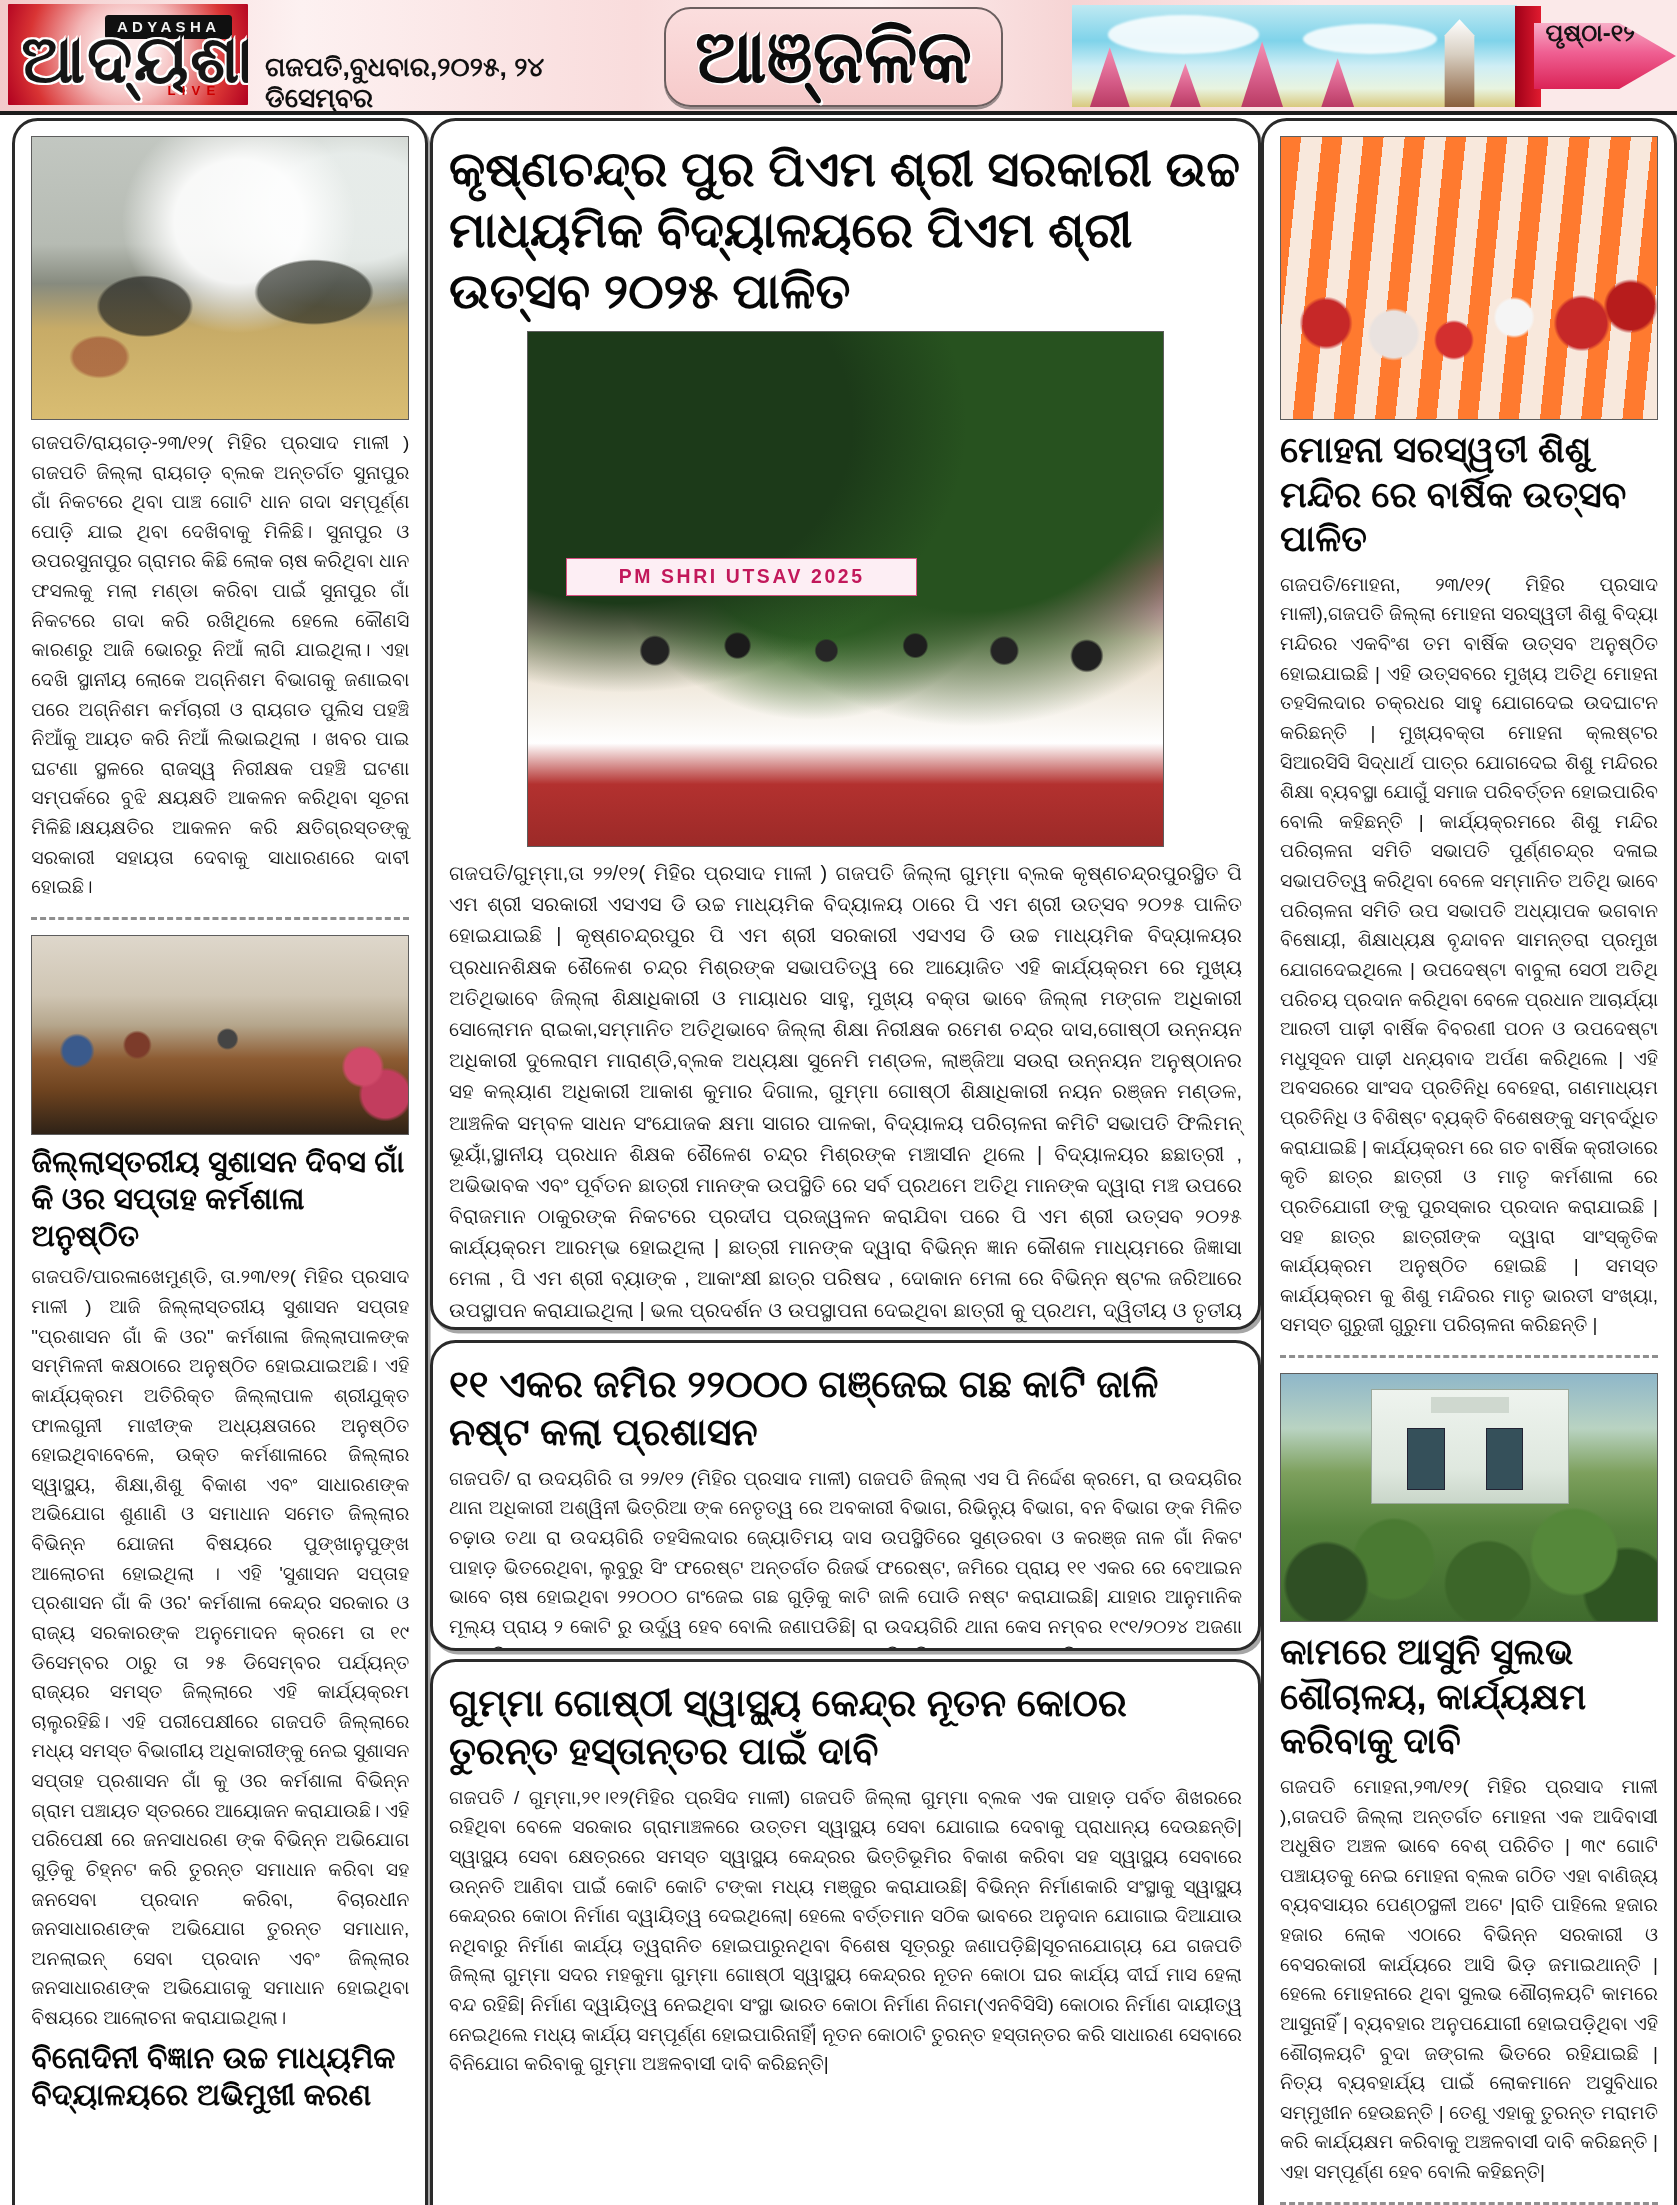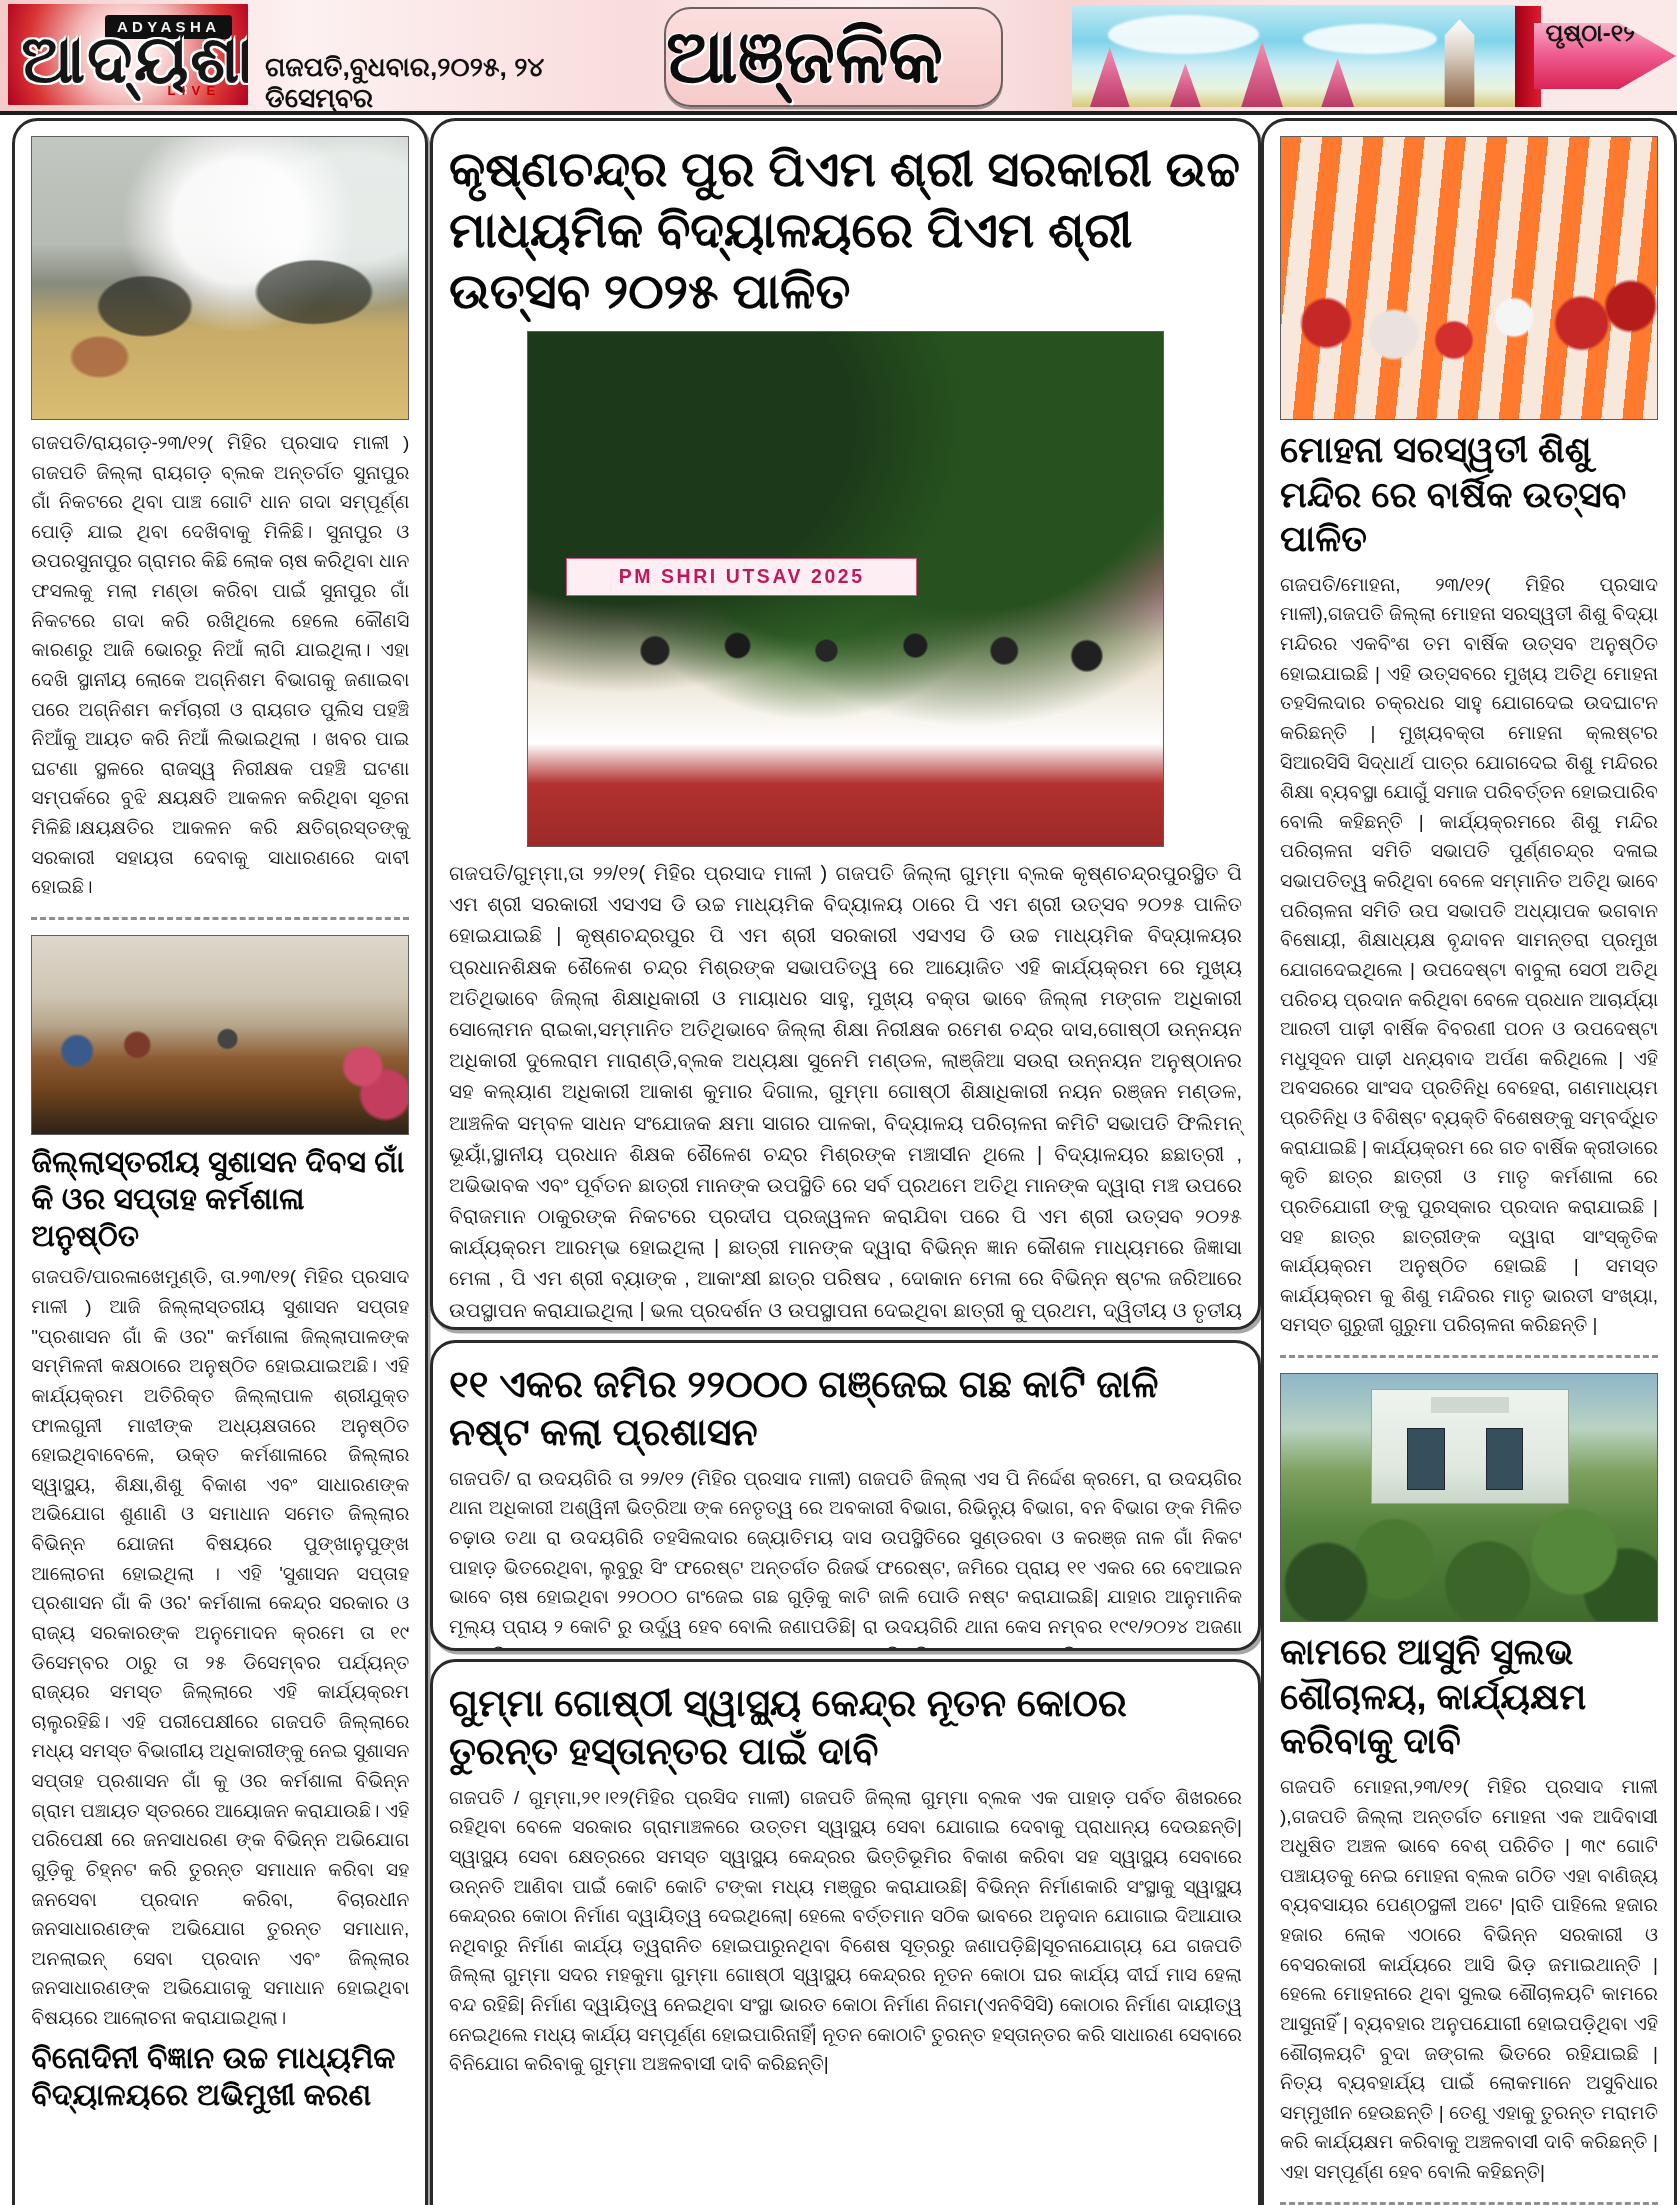--- a/index.html
+++ b/index.html
@@ -14,21 +14,21 @@
             overflow:hidden}
   .logo-text{position:absolute;left:13.2px;top:17px;font-size:66px;font-weight:800;color:#151515;
              text-shadow:1.8px 1.8px 0 #fff,-1.8px -1.8px 0 #fff,1.8px -1.8px 0 #fff,-1.8px 1.8px 0 #fff;letter-spacing:1.8px}
   .logo-badge{position:absolute;right:16px;top:10.6px;background:#101010;color:#f3f3f3;font-size:15px;
               font-weight:700;padding:3.5px 11.5px;border-radius:3.5px;letter-spacing:4.4px}
   .logo-live{position:absolute;right:26.5px;bottom:7px;color:#c00;font-size:13.2px;font-weight:800;letter-spacing:6.2px}
   .dateline{position:absolute;left:265px;top:52px;width:388px;text-align:left;
             font-size:26.5px;font-weight:700;color:#101010}
   .masthead-box{position:absolute;left:664px;top:7px;width:335px;height:96px;border:2.2px solid #6b5f5f;
                 border-radius:26.5px;background:linear-gradient(180deg,#fbdede,#f6caca);
-                display:flex;align-items:center;box-shadow:0 2.6px 0 #9b8d8d}
+                display:flex;align-items:center;justify-content:center;box-shadow:0 2.6px 0 #9b8d8d}
   .masthead{font-size:74px;font-weight:800;color:#0c0c0c;
             text-shadow:2.2px 2.2px 0 #ffffff,-1.3px -1.3px 0 #ffffff}
   .temple-photo{position:absolute;left:1072px;top:5.3px;width:445px;height:102px;overflow:hidden;
                 background:linear-gradient(180deg,#bfe9f2 0,#7fd3ea 35%,#cfeef5 60%,#e8f4e0 82%,#d9c97e 100%)}
   .cloud{position:absolute;background:#ffffff;border-radius:50%;filter:blur(0.9px);opacity:.85}
   .spire{position:absolute;bottom:0;background:linear-gradient(180deg,#f590b4,#d45a86 60%,#b93b63);
          clip-path:polygon(50% 0,100% 100%,0 100%)}
   .tower{position:absolute;right:31px;bottom:0;width:53px;height:88px;
          background:linear-gradient(180deg,#fff 0,#d8cfc2 40%,#8a5f3c 100%);
          clip-path:polygon(50% 0,78% 18%,78% 100%,22% 100%,22% 18%)}

